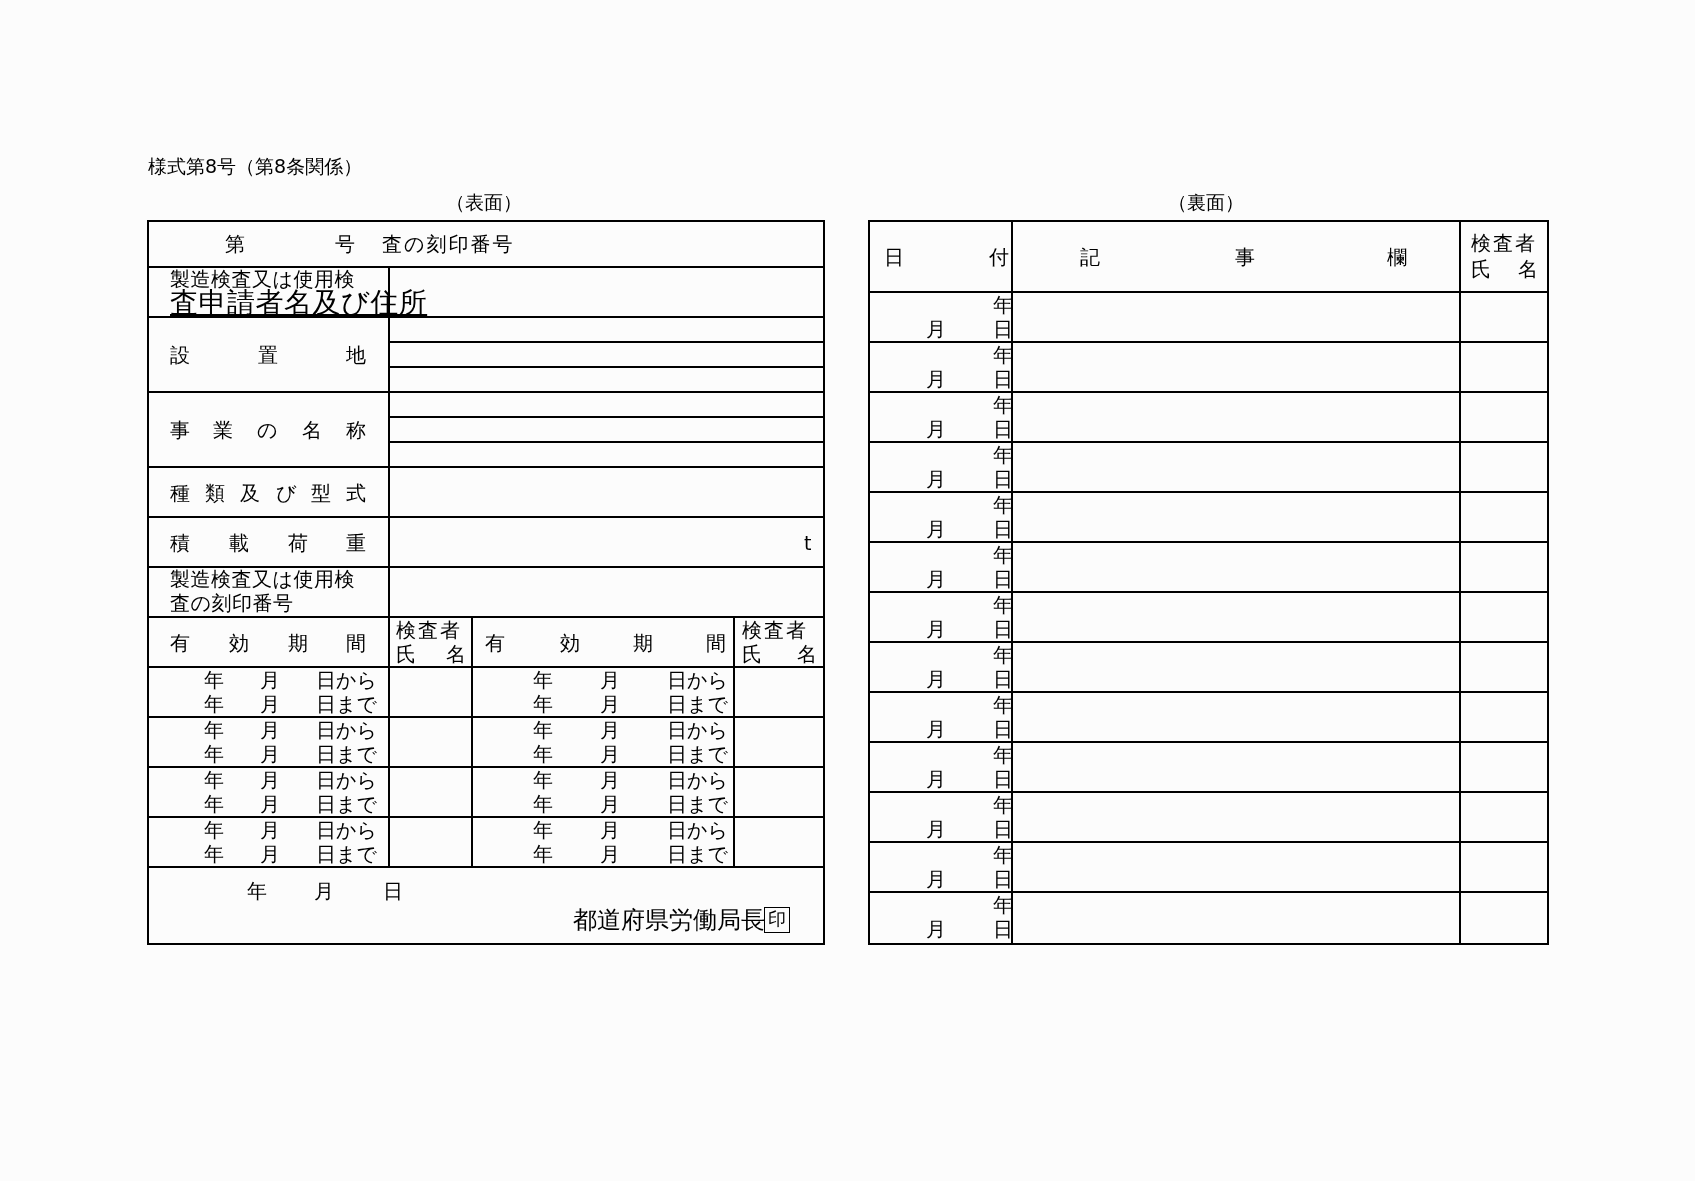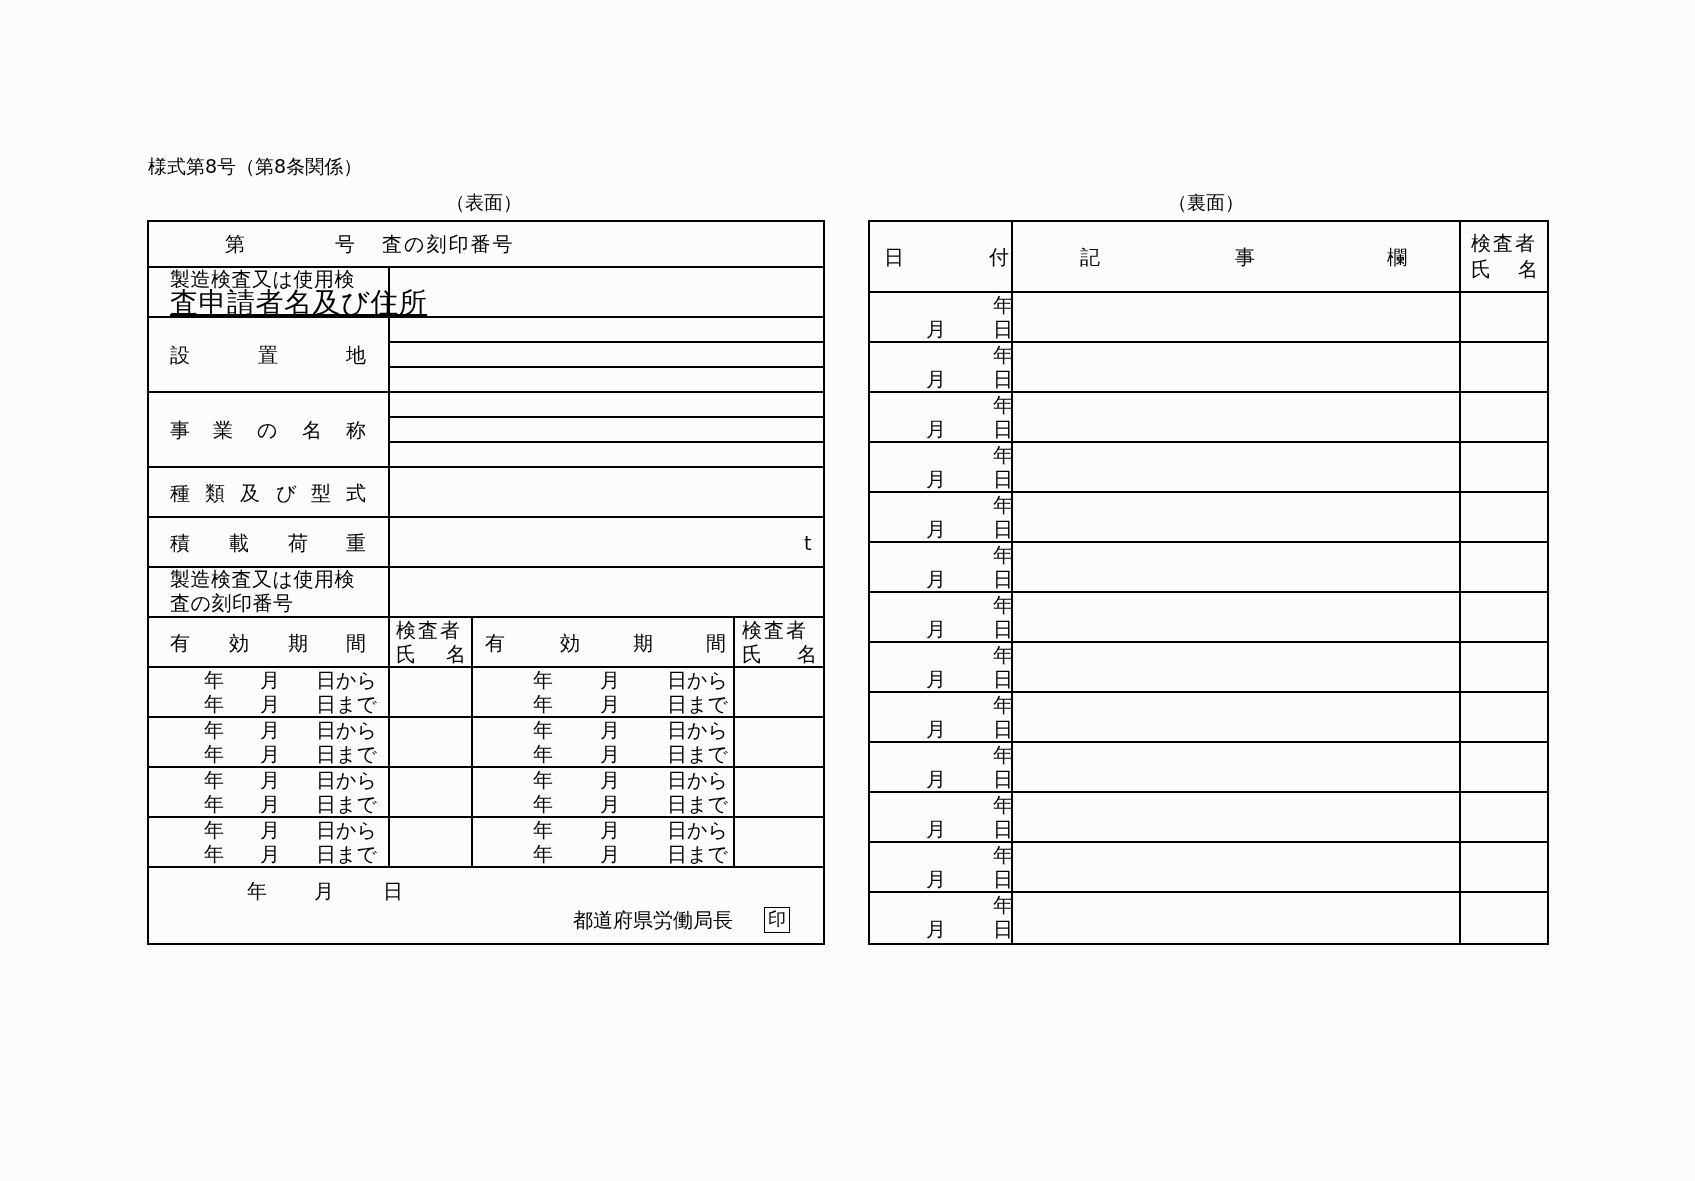--- a/index.html
+++ b/index.html
@@ -174,21 +174,21 @@
     <div class="txt" style="left:533px;top:843px;font-size:20px;">年</div>
     <div class="txt" style="left:600px;top:843px;font-size:20px;">月</div>
     <div class="txt" style="left:667px;top:843px;font-size:20px;">日まで</div>
     <div class="field" style="left:735px;top:818px;width:88px;height:48px;"></div>
   </div>
 
   <div class="txt" style="left:247px;top:880px;font-size:20px;">年</div>
   <div class="txt" style="left:314px;top:880px;font-size:20px;">月</div>
   <div class="txt" style="left:383px;top:880px;font-size:20px;">日</div>
   <div class="field" style="left:160px;top:874px;width:250px;height:32px;"></div>
-  <div class="txt" style="left:573px;top:909px;font-size:20px;">都道府県労働局長</div>
+  <div class="txt" style="left:573px;top:909px;font-size:24px;">都道府県労働局長</div>
   <div class="seal" style="left:764px;top:907px;width:26px;height:26px;">印</div>
 </div>
 
 <div>
   <div class="box" style="left:868px;top:220px;width:681px;height:725px;"></div>
 
   <div class="vl" style="left:1011px;top:220px;height:725px;"></div>
   <div class="vl" style="left:1459px;top:220px;height:725px;"></div>
 
   <div class="hl" style="left:868px;top:291px;width:681px;"></div>

